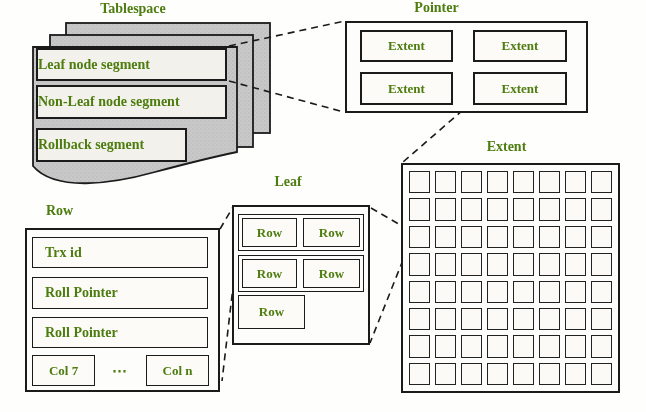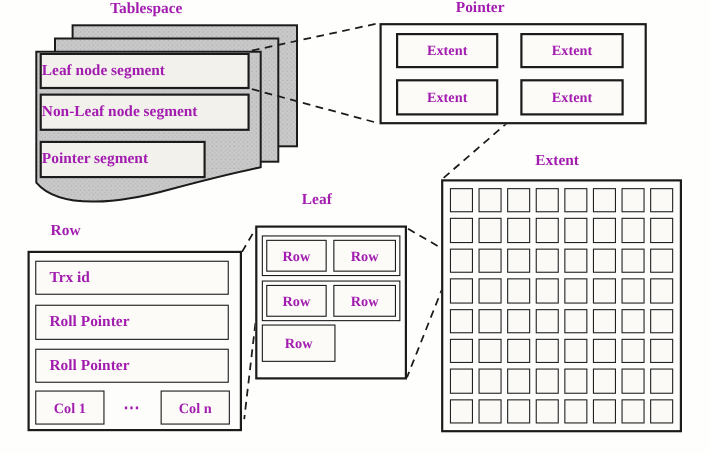--- a/index.html
+++ b/index.html
@@ -1,20 +1,20 @@
 <!DOCTYPE html>
 <html><head>
 <meta charset="utf-8">
 <style>
   html,body{margin:0;padding:0;background:#fff;}
   .stage{
     position:relative;width:646px;height:412px;overflow:hidden;
     background:#fefefd;
     font-family:"Liberation Serif","DejaVu Serif",serif;
-    font-weight:bold;color:#a21caf;
+    font-weight:bold;color:#4d7c0f;
   }
   .stage *{box-sizing:border-box;}
   svg.layer{position:absolute;left:0;top:0;z-index:1;}
   .abs{position:absolute;z-index:2;}
   .lbl{font-size:14px;text-align:center;white-space:nowrap;z-index:3;}
   
   .tsbox{
     background:#f3f1ec;border:2px solid #1b1b1b;
     display:flex;align-items:center;
     font-size:14px;white-space:nowrap;
@@ -109,21 +109,21 @@
   </svg>
 
   <div class="abs lbl" style="left:88px;top:1px;width:90px;">Tablespace</div>
   <div class="abs tsbox ts-leaf">
     <span>Leaf node segment</span>
   </div>
   <div class="abs tsbox ts-nonleaf">
     <span>Non-Leaf node segment</span>
   </div>
   <div class="abs tsbox ts-rollback">
-    <span>Pointer segment</span>
+    <span>Rollback segment</span>
   </div>
 
   <div class="abs lbl" style="left:394px;top:0px;width:85px;">Pointer</div>
   <div class="abs segment-box">
     <div class="extent-cell ex-tl">Extent</div>
     <div class="extent-cell ex-tr">Extent</div>
     <div class="extent-cell ex-bl">Extent</div>
     <div class="extent-cell ex-br">Extent</div>
   </div>
 
@@ -206,18 +206,18 @@
       <div class="rowcell rc-r">Row</div>
     </div>
     <div class="row-single">Row</div>
   </div>
 
   <div class="abs lbl" style="left:46px;top:203px;text-align:left;">Row</div>
   <div class="abs row-box">
     <div class="field f-1">Trx id</div>
     <div class="field f-2">Roll Pointer</div>
     <div class="field f-3">Roll Pointer</div>
-    <div class="colbox c-1">Col 1</div>
+    <div class="colbox c-1">Col 7</div>
     <div class="dots">⋯</div>
     <div class="colbox c-n">Col n</div>
   </div>
 
 </div>
 
 </body></html>

